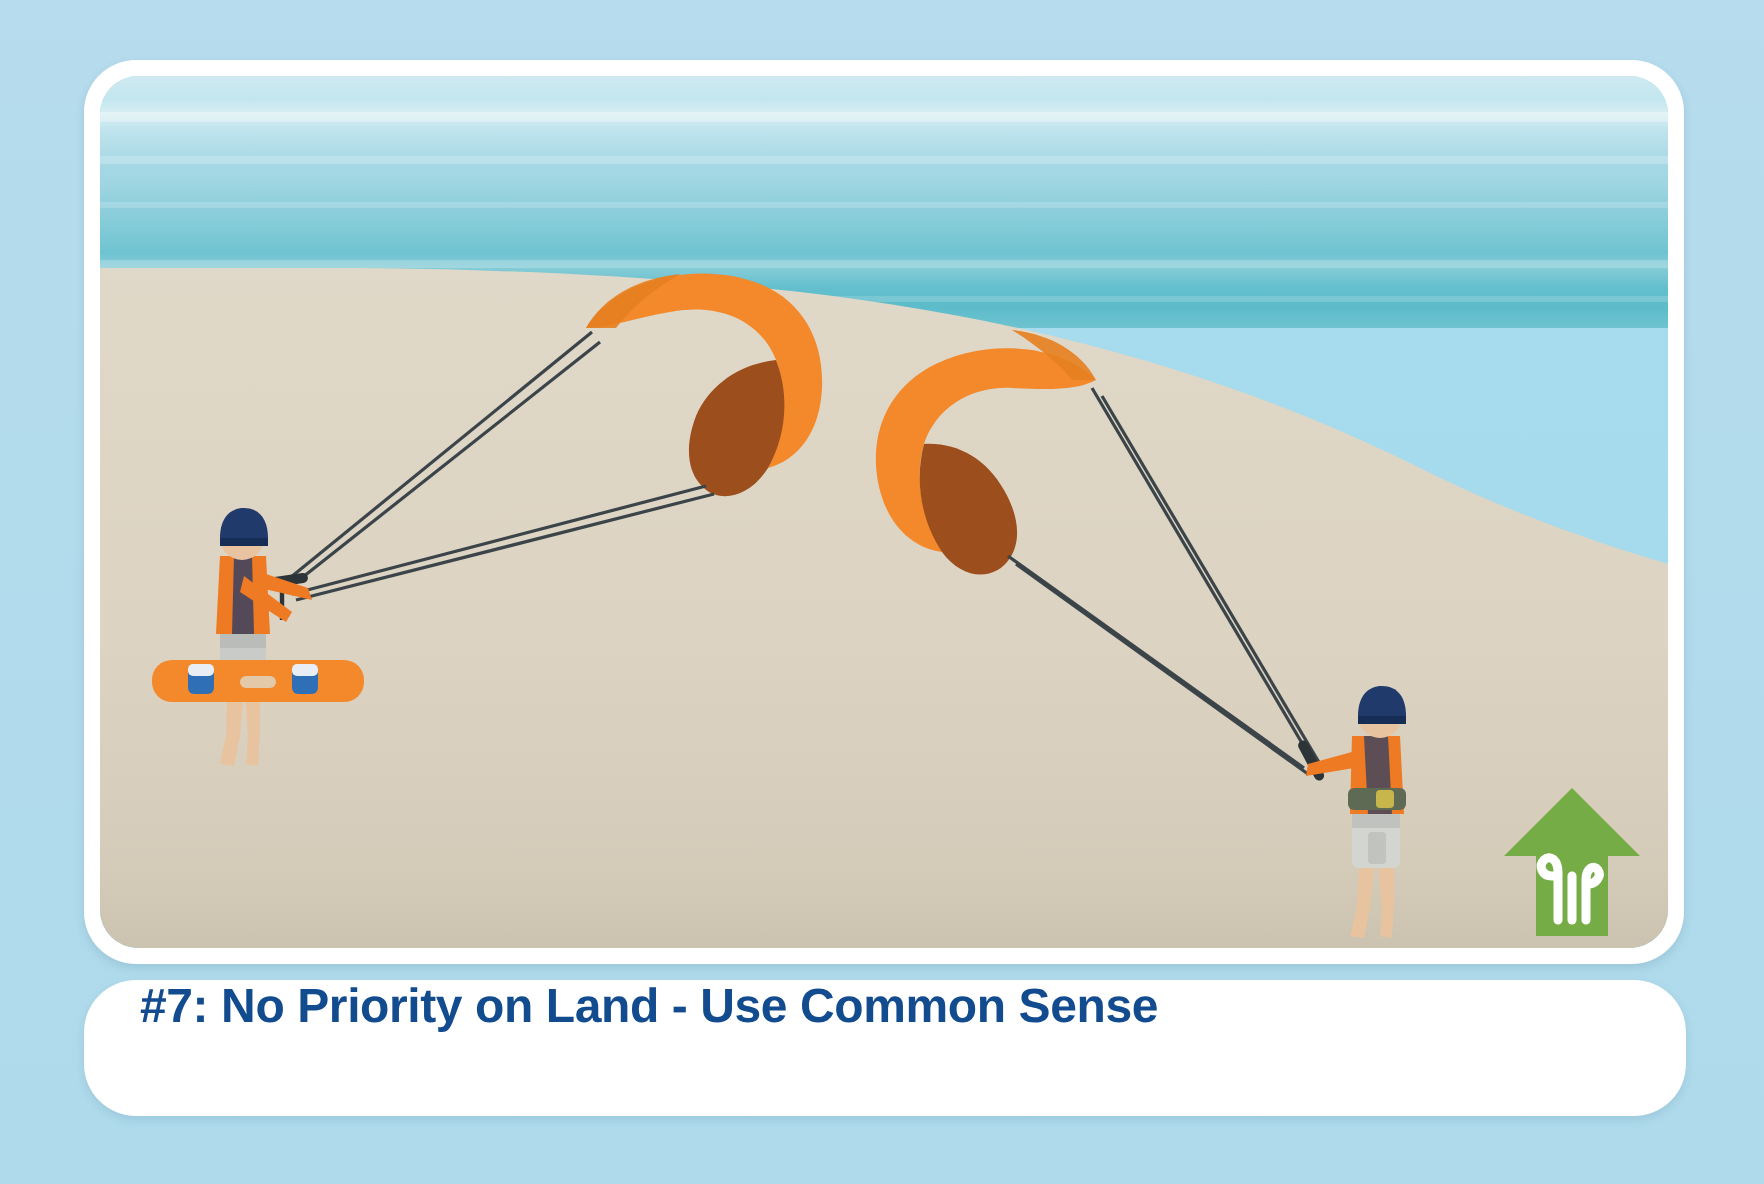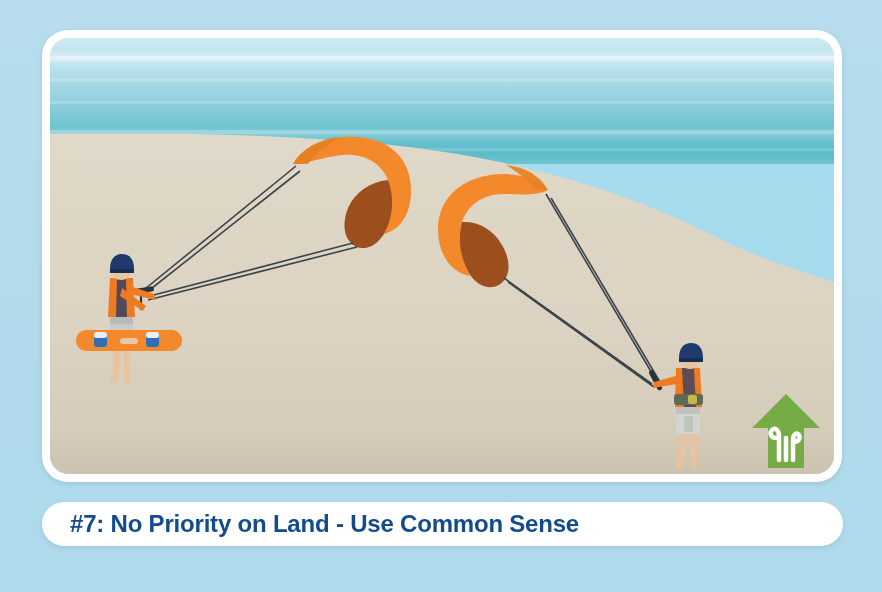--- a/index.html
+++ b/index.html
@@ -106,27 +106,26 @@
     bottom: 4px;
     width: 72px;
     height: 78px;
   }
   .logo-badge svg { display: block; width: 100%; height: 100%; }
 
   
   .caption-bar {
     position: absolute;
     left: 42px;
-    top: 502px;
+    top: 490px;
     width: 801px;
-    height: 44px;
+    height: 68px;
     background: #ffffff;
     border-radius: 26px;
     display: flex;
-    align-items: center;
     box-shadow: 0 2px 4px rgba(60,110,140,0.15);
   }
   .caption-text {
     margin-left: 28px;
     color: #134b8f;
     font-size: 24px;
     font-weight: bold;
     letter-spacing: -0.2px;
     white-space: nowrap;
     font-family: "Liberation Sans", sans-serif;

